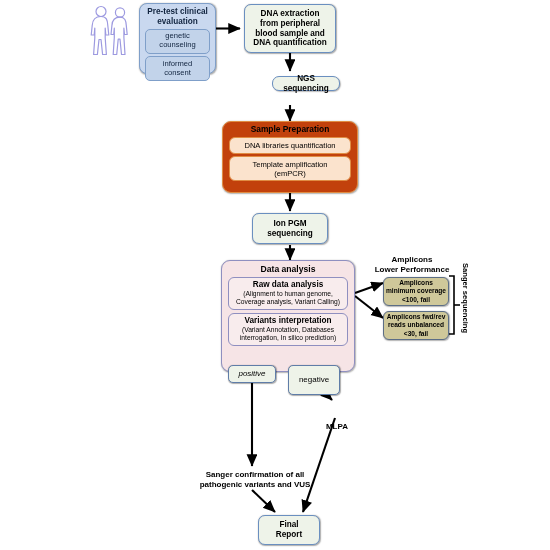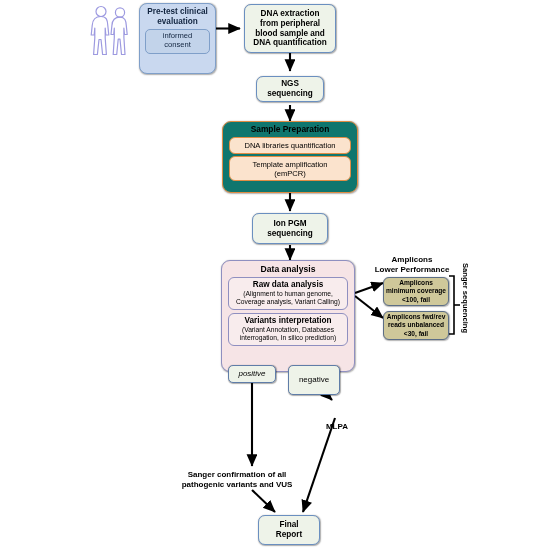--- a/index.html
+++ b/index.html
@@ -59,21 +59,21 @@
     border: 1px solid #7f9fc9;
     border-radius: 5px;
     font-size: 7.6px;
     text-align: center;
     padding: 2.5px 4px;
     margin: 2.5px 5px 0 5px;
     color: #11243f;
   }
   
   .box-orange {
-    background: #0f766e;
+    background: #c2410c;
     border: 1px solid #e08c43;
     border-radius: 9px;
     box-shadow: 0.8px 0.8px 1.4px rgba(0,0,0,0.3);
   }
   .orange-title {
     font-weight: bold;
     font-size: 8.4px;
     text-align: center;
     padding-top: 3px;
   }
@@ -207,31 +207,32 @@
     <circle cx="34" cy="8.5" r="4.6"></circle>
     <path d="M34,13.2 C29,13.2 26.2,16.5 25.9,21.6 L25,30.5 L27.7,30.5 L28.3,24.2
              L28.3,33.5 L27.2,50.5 L30.7,50.5 L32.2,35.2 L34,35.2 L35.5,50.5
              L39,50.5 L37.9,33.5 L37.9,24.2 L38.5,30.5 L41.2,30.5
              L40.3,21.6 C40,16.5 39,13.2 34,13.2 Z"></path>
   </g>
 </svg>
 
 <div class="node box-pretest" style="left:139px;top:3px;width:77px;height:71px;justify-content:flex-start;">
   <div class="pretest-title">Pre-test clinical evaluation</div>
+  <div class="pretest-sub" style="align-self:stretch;">genetic counseling</div>
   <div class="pretest-sub" style="align-self:stretch;">informed consent</div>
 </div>
 
 <div class="node box-blue" style="left:244px;top:4px;width:92px;height:49px;">
   <div>DNA extraction</div>
   <div>from peripheral</div>
   <div>blood sample and</div>
   <div>DNA quantification</div>
 </div>
 
-<div class="node box-blue" style="left:256px;top:76px;width:68px;height:26px;">
+<div class="node box-blue" style="left:272px;top:76px;width:68px;height:15px;">
   <div>NGS</div>
   <div>sequencing</div>
 </div>
 
 <div class="node box-orange" style="left:222px;top:121px;width:136px;height:72px;justify-content:flex-start;">
   <div class="orange-title">Sample Preparation</div>
   <div class="orange-sub" style="align-self:stretch;">DNA libraries quantification</div>
   <div class="orange-sub" style="align-self:stretch;">
     <div>Template amplification</div>
     <div style="">(emPCR)</div>
@@ -275,21 +276,21 @@
 </div>
 
 <div class="vert-label" style="left:470px;top:263px;">Sanger sequencing</div>
 
 <div class="node box-pill" style="left:228px;top:365px;width:48px;height:18px;font-style:italic;">positive</div>
 
 <div class="node box-pill" style="left:288px;top:365px;width:52px;height:30px;">negative</div>
 
 <div class="plain-label" style="left:315px;top:422px;width:44px;">MLPA</div>
 
-<div class="plain-label" style="left:166px;top:470px;width:142px;">
+<div class="plain-label" style="left:184px;top:470px;width:142px;">
   <div>Sanger confirmation of all</div>
   <div>pathogenic variants and VUS</div>
 </div>
 
 <div class="node box-blue" style="left:258px;top:515px;width:62px;height:30px;">
   <div>Final</div>
   <div>Report</div>
 </div>
 
 </body></html>

